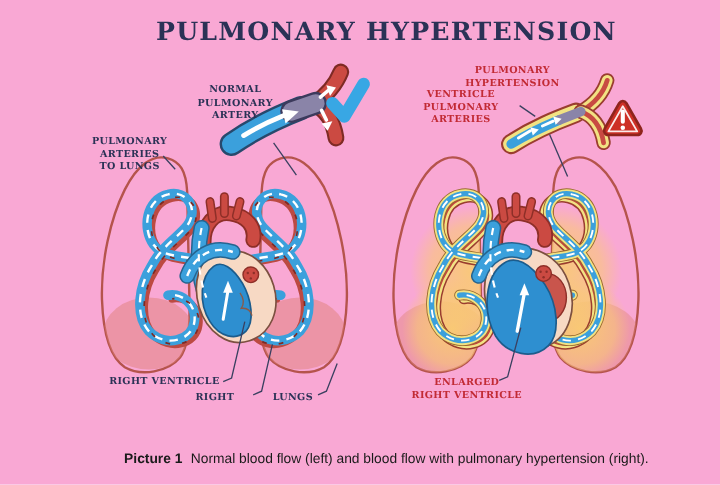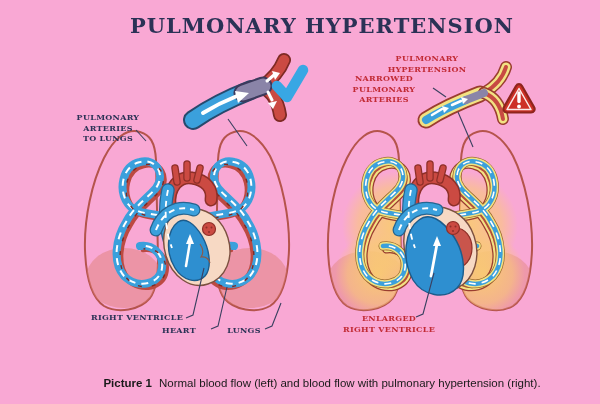--- a/index.html
+++ b/index.html
@@ -203,33 +203,35 @@
       <path d="M211,329 L218,326 L227,287"></path>
       <path d="M265,329 L272,326 L281,303"></path>
       <path d="M433,88 L446,97"></path>
       <path d="M458,112 L473,147"></path>
       <path d="M416,317 L423,314 L434,273"></path>
     </g>
   </svg>
 
   <div class="title">PULMONARY HYPERTENSION</div>
 
+  <div class="lbl" style="left:146px;top:69px;width:100px;">NORMAL PULMONARY
+ARTERY</div>
 
   <div class="lbl" style="left:58px;top:112px;width:100px;">PULMONARY ARTERIES
 TO LUNGS</div>
 
   <div class="lbl" style="left:88px;top:312px;width:98px;">RIGHT VENTRICLE</div>
 
-  <div class="lbl" style="left:150px;top:325px;width:58px;">HEART</div>
+  <div class="lbl" style="left:150px;top:325px;width:58px;">RIGHT</div>
 
   <div class="lbl" style="left:222px;top:325px;width:44px;">LUNGS</div>
 
   <div class="lbl red" style="left:357px;top:53px;width:140px;">PULMONARY HYPERTENSION</div>
 
-  <div class="lbl red" style="left:335px;top:73px;width:98px;">NARROWED
+  <div class="lbl red" style="left:335px;top:73px;width:98px;">VENTRICLE
 PULMONARY ARTERIES</div>
 
   <div class="lbl red" style="left:339px;top:313px;width:100px;">ENLARGED
 RIGHT VENTRICLE</div>
 
   <div class="caption">
     <b>Picture 1</b><span>Normal blood flow (left) and blood flow with pulmonary hypertension (right).</span>
   </div>
 </div>
 

